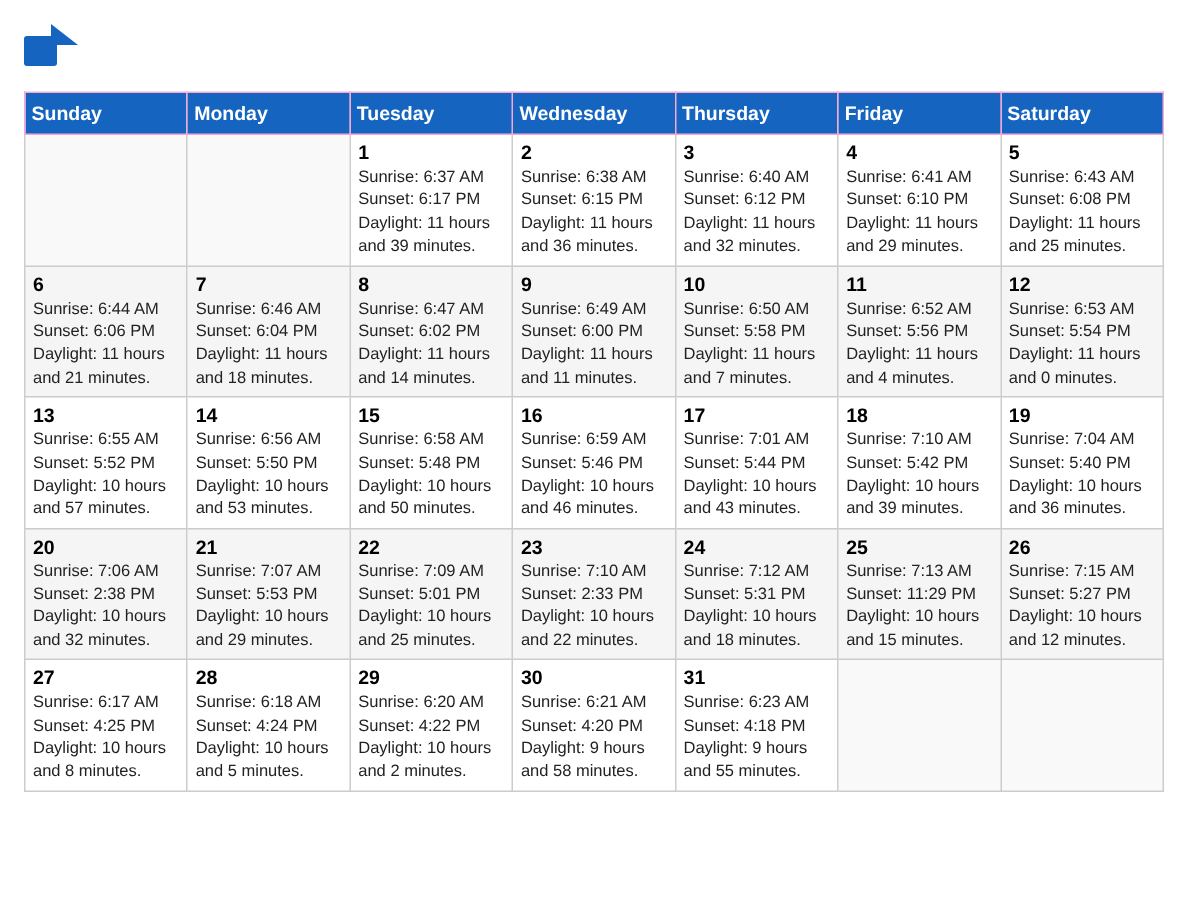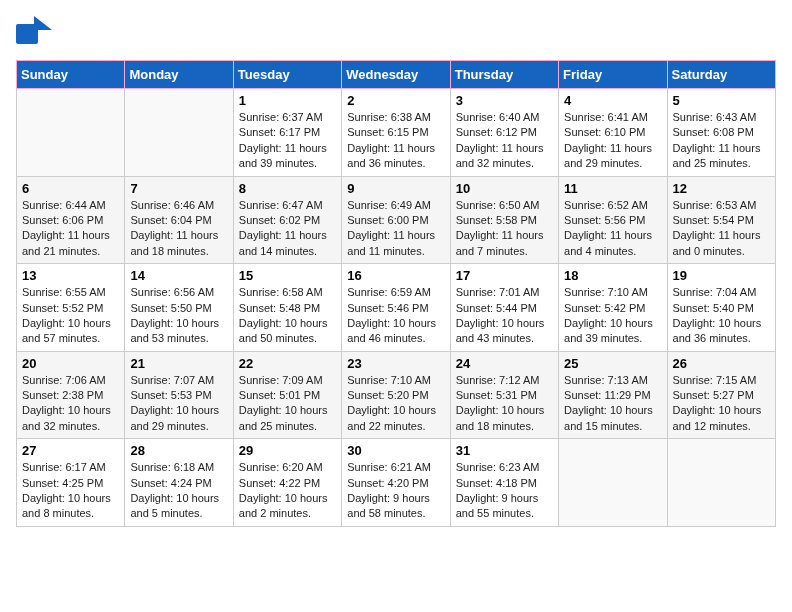--- a/index.html
+++ b/index.html
@@ -305,21 +305,21 @@
           <div class="day-info">
             <div>Sunrise: 7:09 AM</div>
             <div>Sunset: 5:01 PM</div>
             <div>Daylight: 10 hours and 25 minutes.</div>
           </div>
         </td>
         <td>
           <span class="day-num">23</span>
           <div class="day-info">
             <div>Sunrise: 7:10 AM</div>
-            <div>Sunset: 5:20 PM</div>
+            <div>Sunset: 2:33 PM</div>
             <div>Daylight: 10 hours and 22 minutes.</div>
           </div>
         </td>
         <td>
           <span class="day-num">24</span>
           <div class="day-info">
             <div>Sunrise: 7:12 AM</div>
             <div>Sunset: 5:31 PM</div>
             <div>Daylight: 10 hours and 18 minutes.</div>
           </div>

